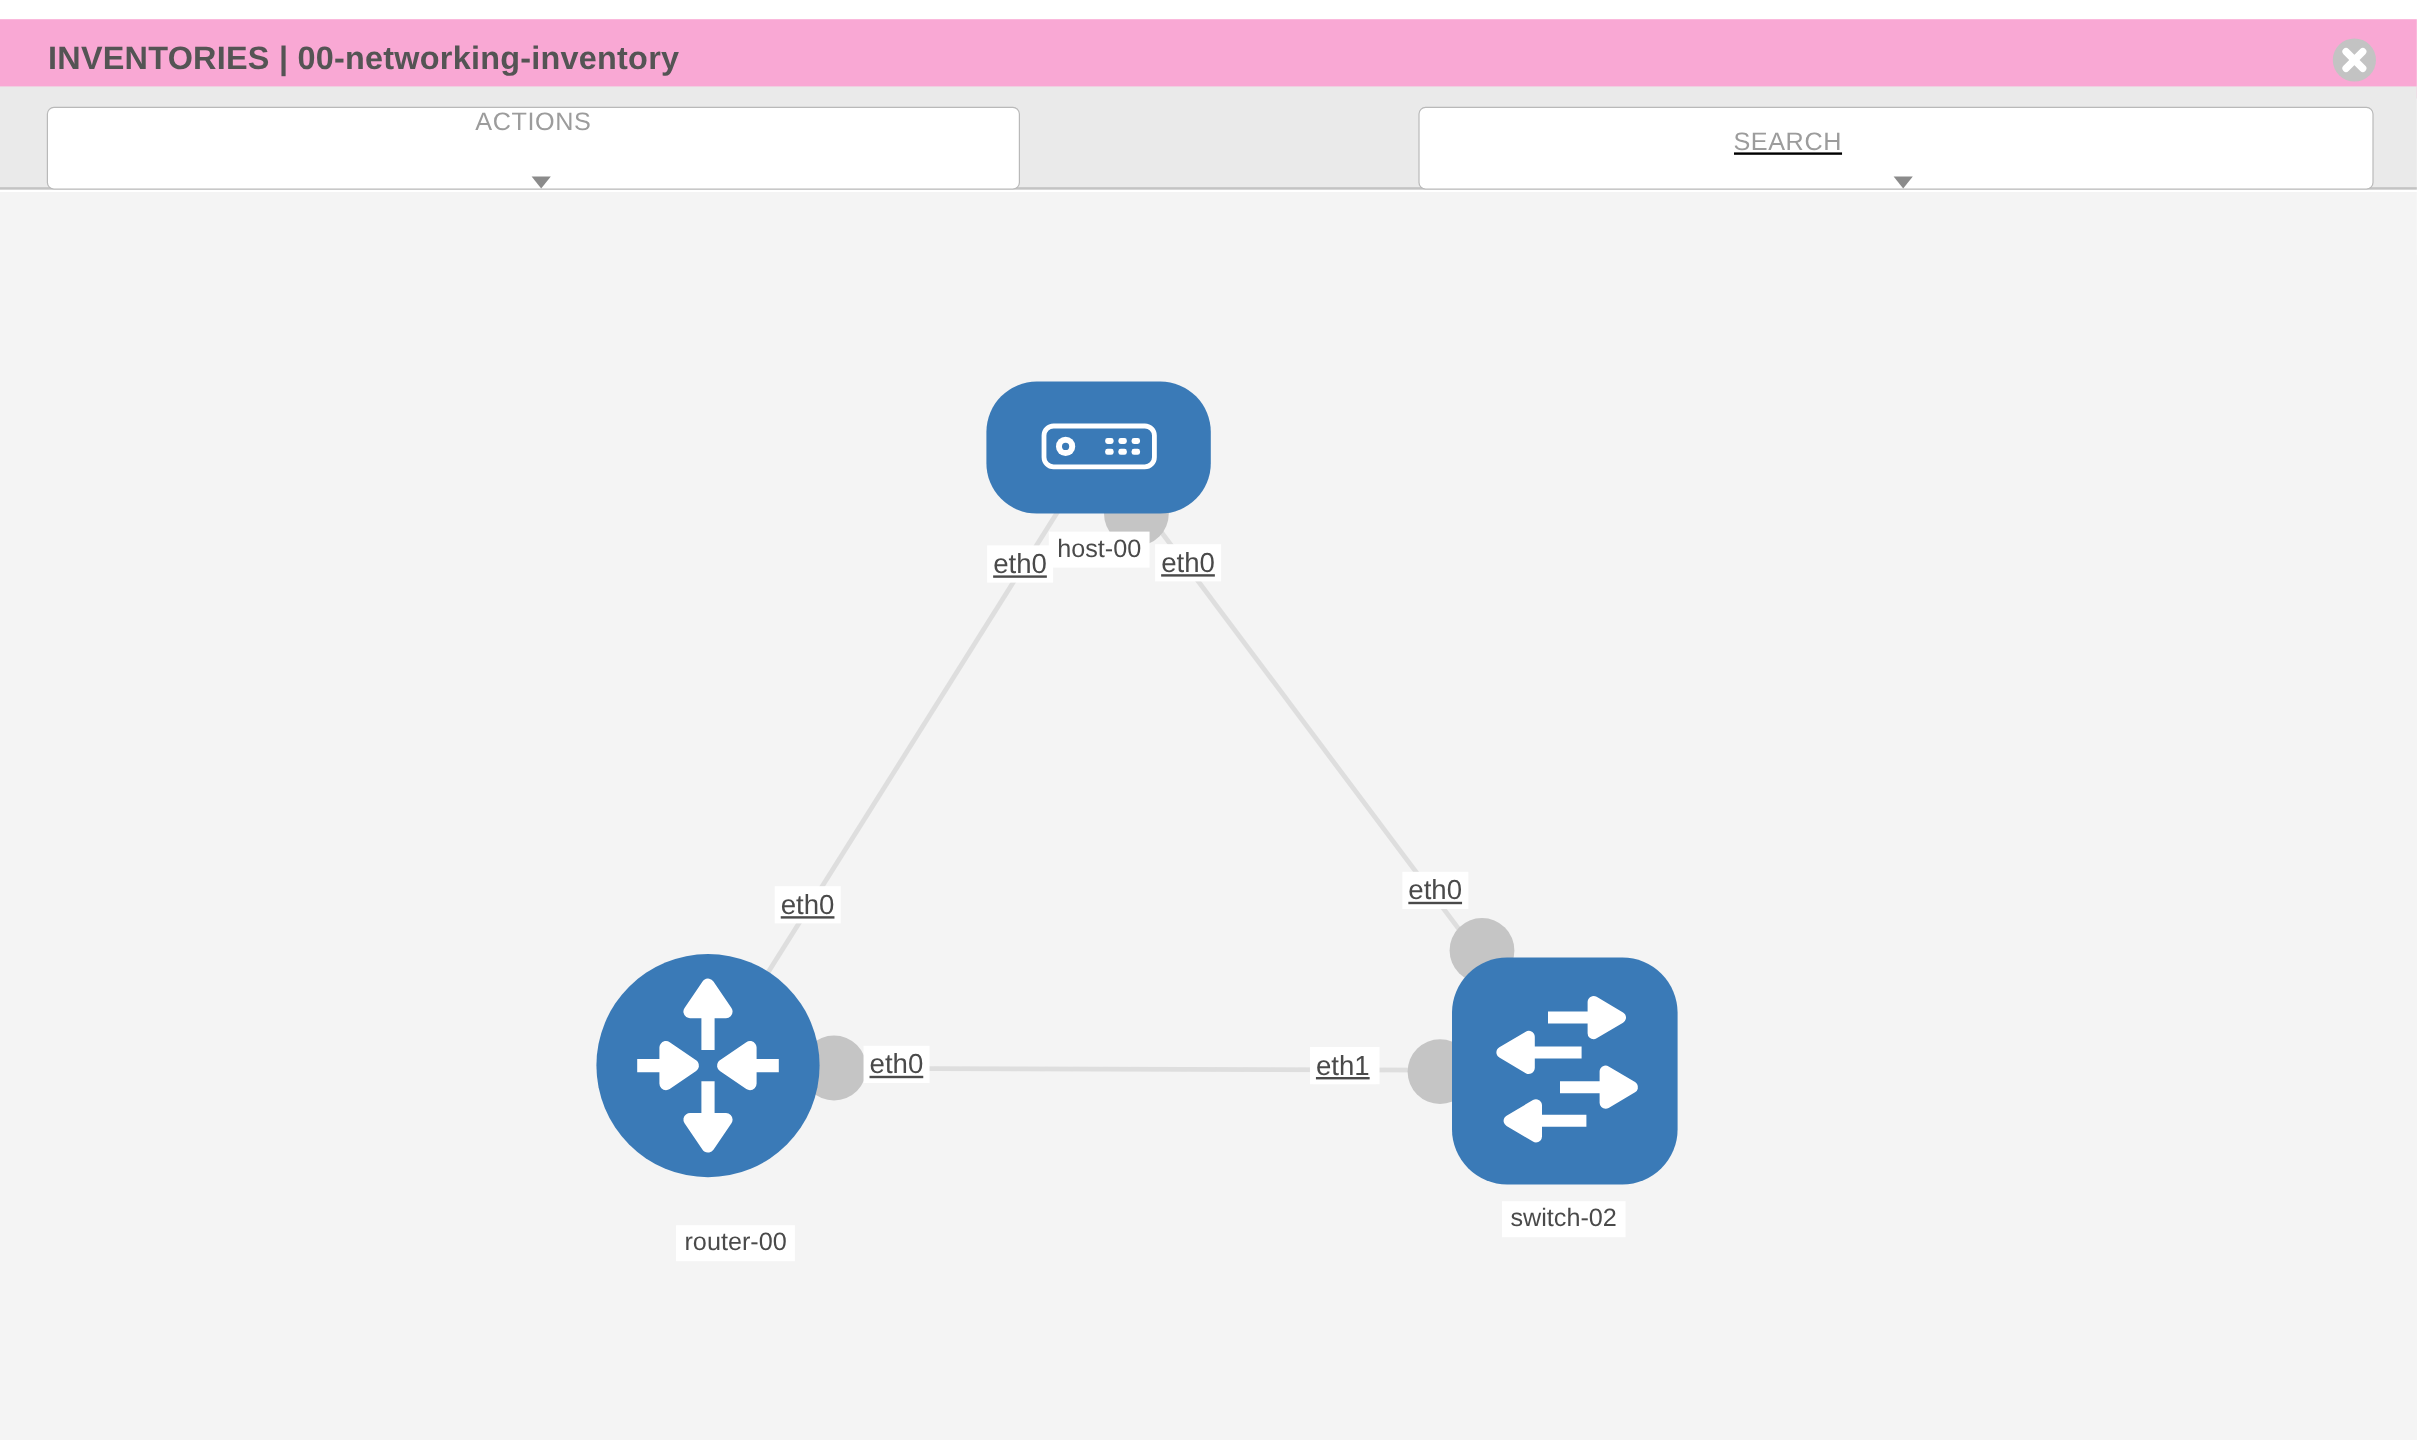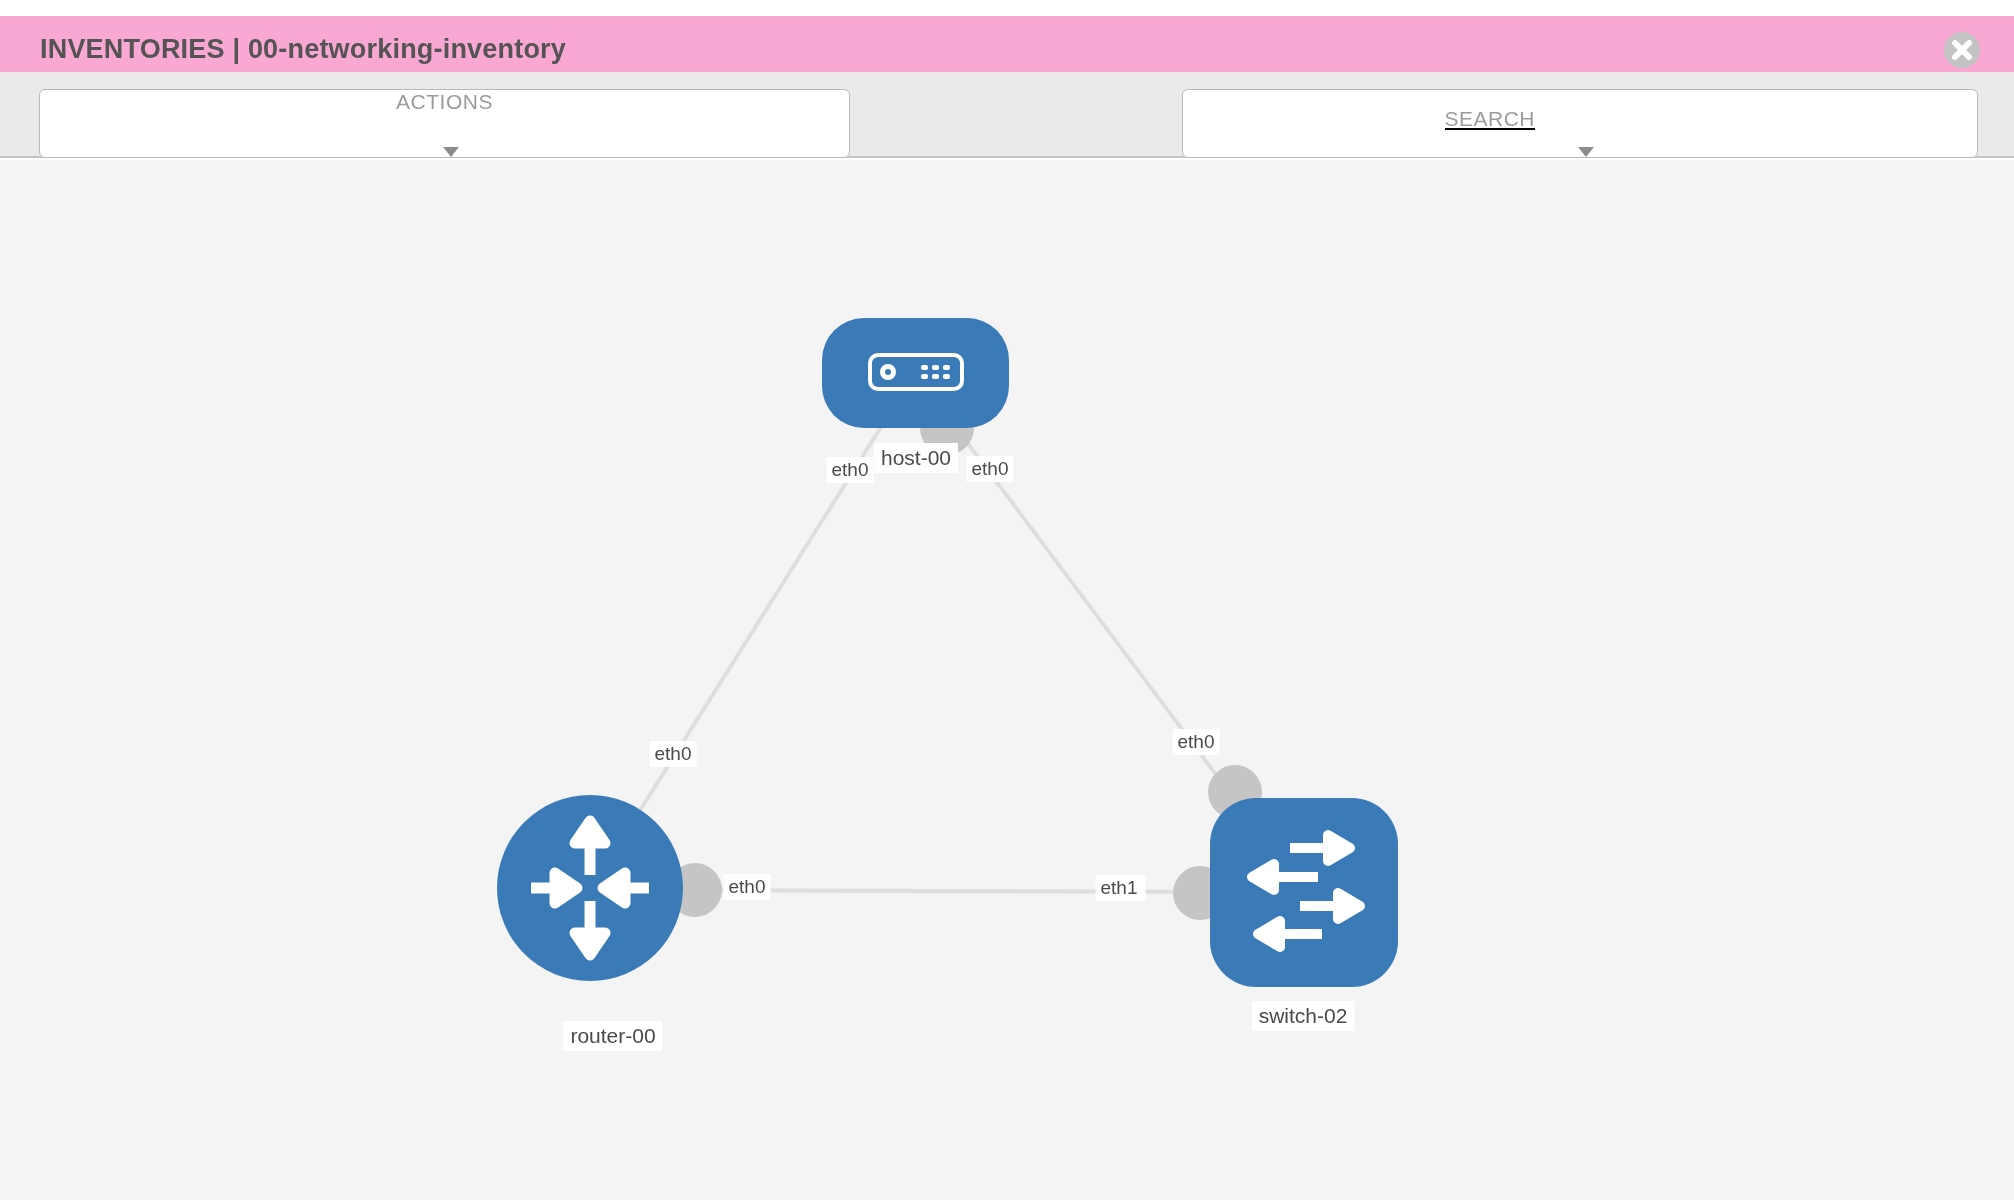--- a/index.html
+++ b/index.html
@@ -43,21 +43,21 @@
 
   .node{position:absolute;z-index:2;background:var(--node-fill);cursor:pointer;}
   .node-host{left:822px;top:158px;width:187px;height:110px;border-radius:42px;}
   .node-router{left:497px;top:635px;width:186px;height:186px;border-radius:50%;}
   .node-switch{left:1210px;top:638px;width:188px;height:189px;border-radius:46px;}
   .node svg{position:absolute;left:0;top:0;width:100%;height:100%;}
 
   .lbl{position:absolute;z-index:3;transform:translate(-50%,-50%);background:#fff;
     color:#4a4a4a;white-space:nowrap;}
   .node-lbl{font-size:21px;padding:3px 7px;}
-  .if-lbl{font-size:19px;padding:2px 5px;}
+  .if-lbl{font-size:23px;padding:2px 5px;text-decoration:underline;}
 </style>
 </head>
 <body>
 
 <div class="header">
   <div class="header-title">INVENTORIES | 00-networking-inventory</div>
   <div class="close-btn">
     <svg viewBox="0 0 38 38">
       <circle cx="19" cy="19" r="18" fill="#c3c3c3"></circle>
       <path d="M12 12 L26 26 M26 12 L12 26" stroke="#fff" stroke-width="6" stroke-linecap="round"></path>

